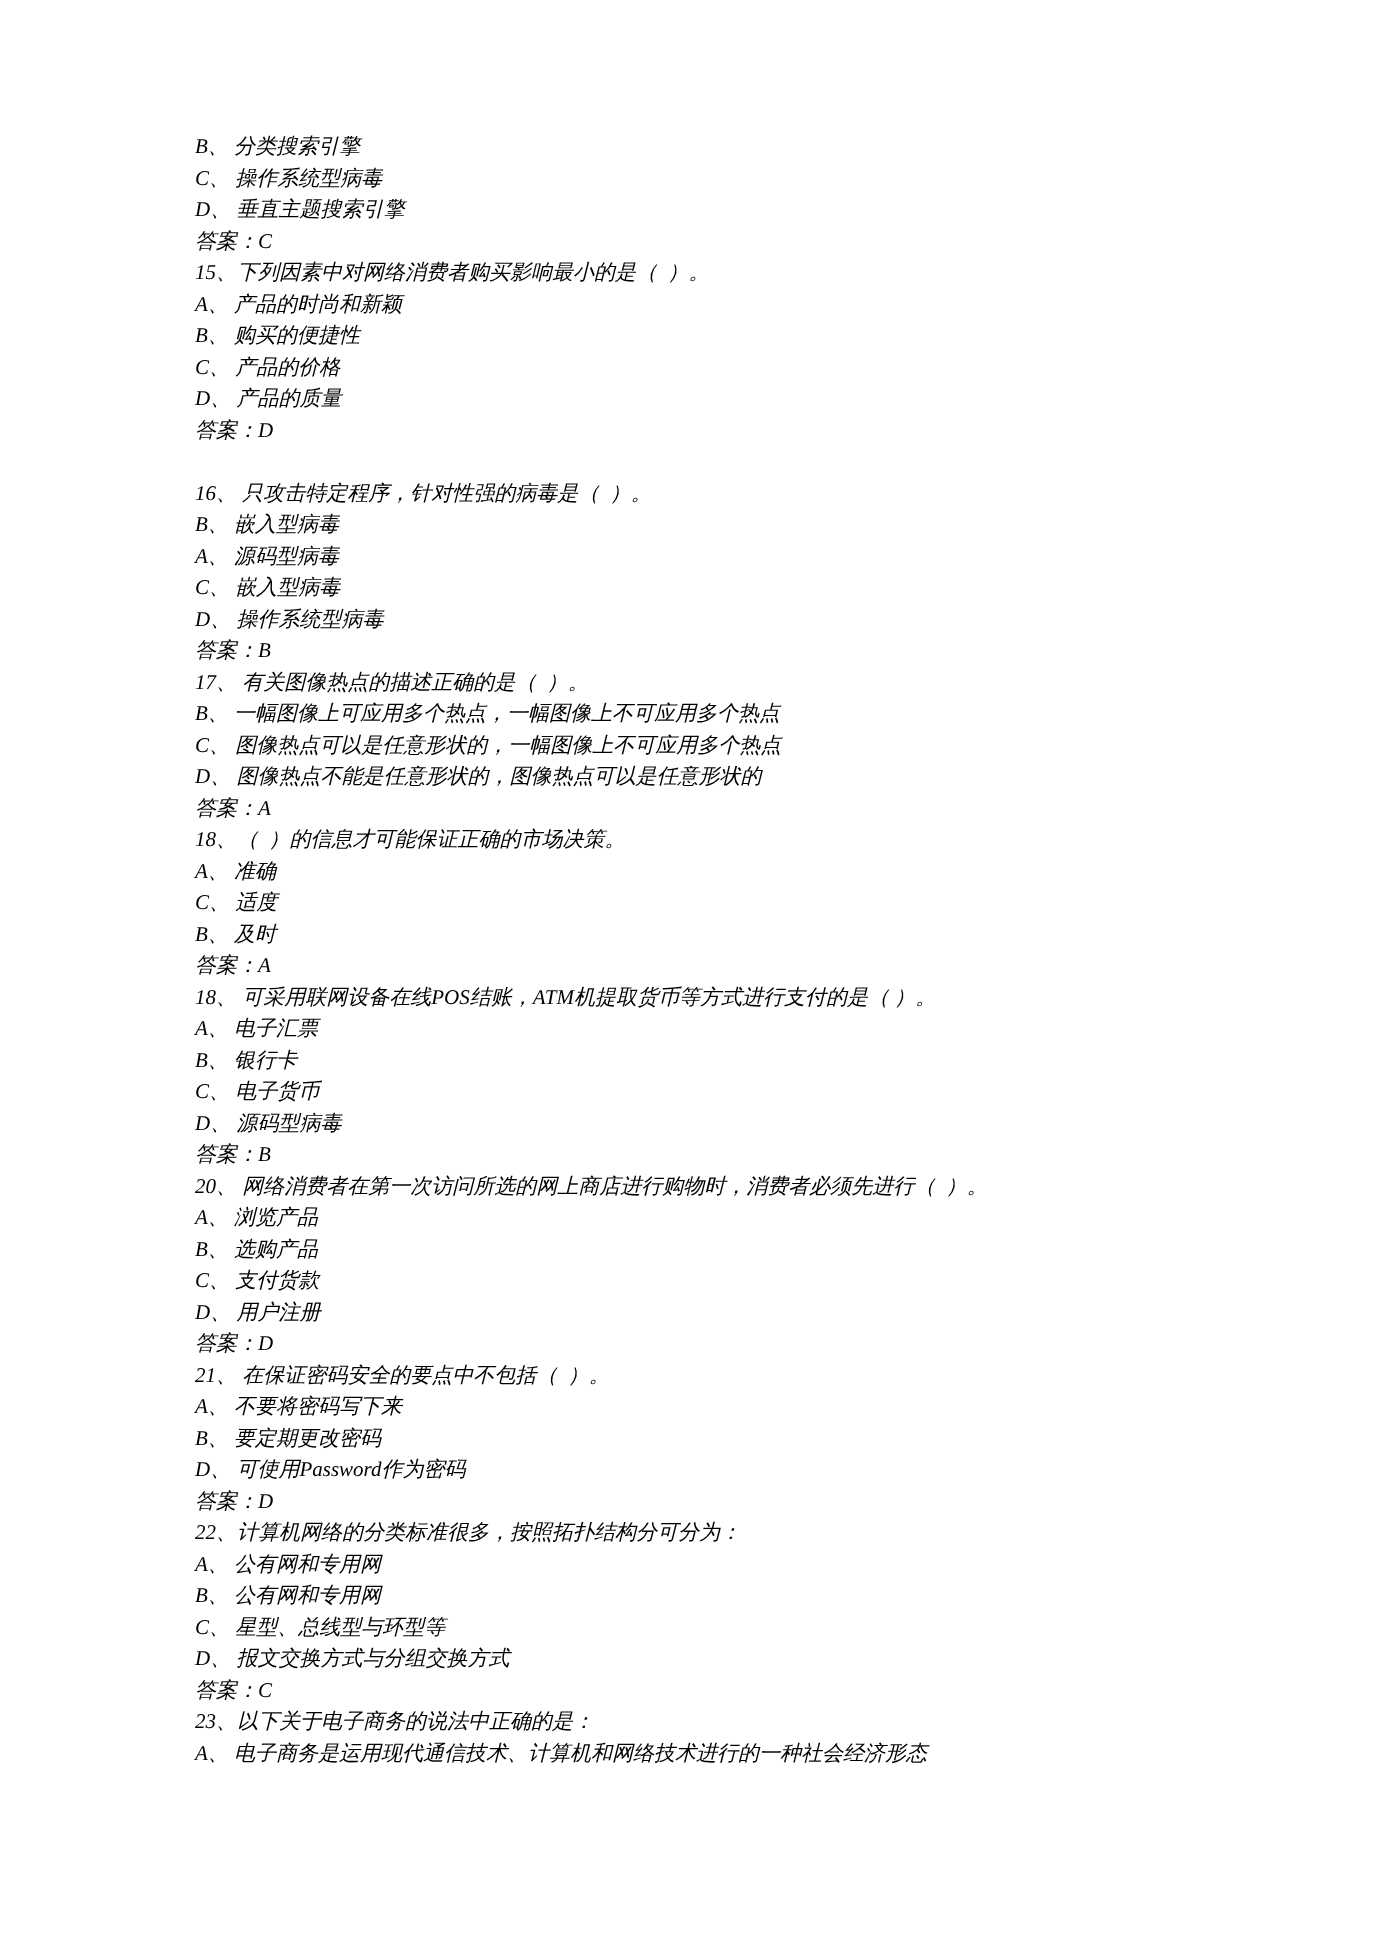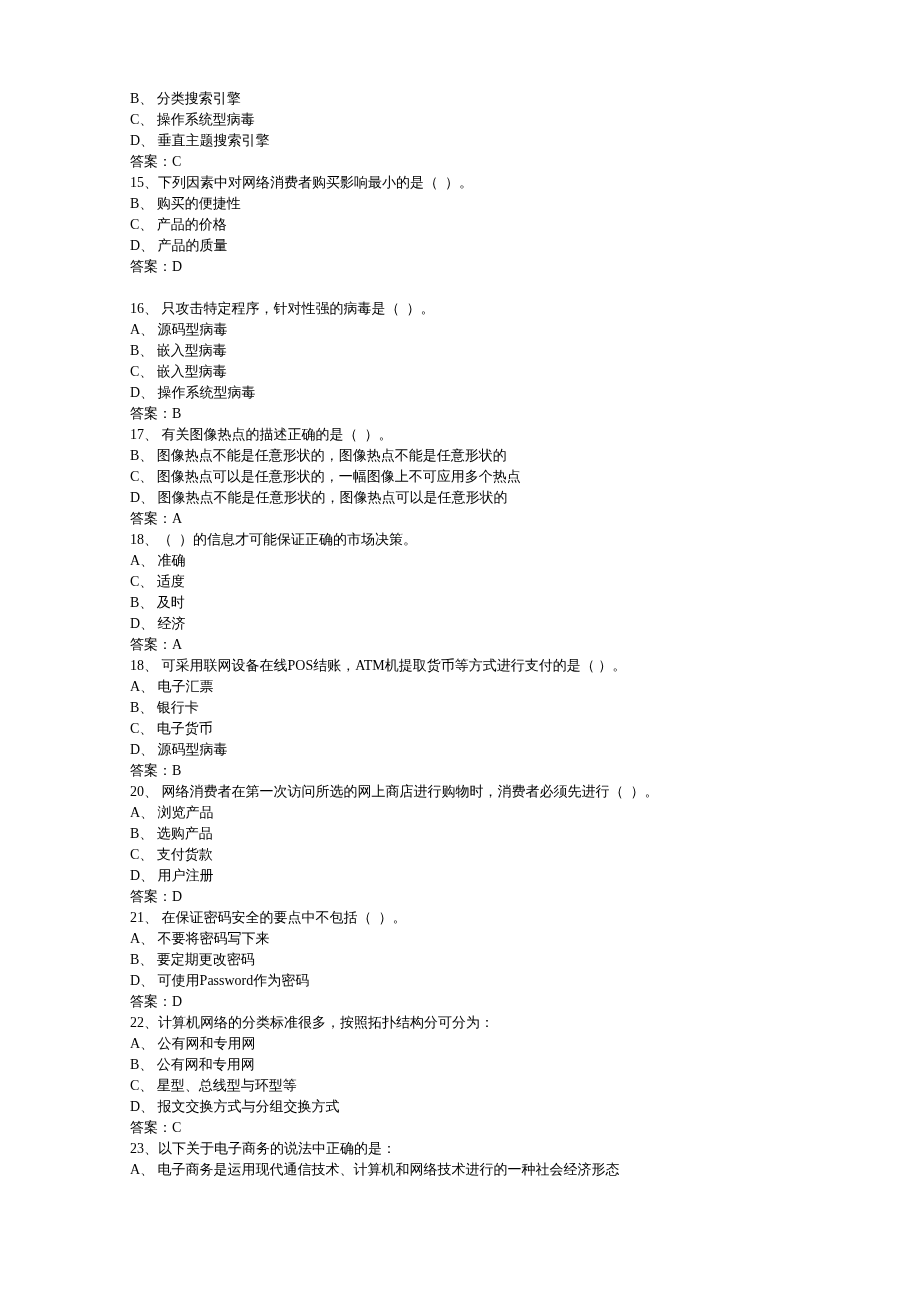--- a/index.html
+++ b/index.html
@@ -12,53 +12,54 @@
     line-height: 1.5;
   }
   .page {
     width: 920px;
     min-height: 1302px;
     padding: 88px 130px 88px 130px;
     box-sizing: border-box;
   }
   .line {
     white-space: pre-wrap;
+    font-style: italic;
   }
 </style>
 </head>
 <body>
 
 <div class="page">
   <div id="content">
       <div class="line">B、 分类搜索引擎</div>
       <div class="line">C、 操作系统型病毒</div>
       <div class="line">D、 垂直主题搜索引擎</div>
       <div class="line">答案：C</div>
       <div class="line">15、下列因素中对网络消费者购买影响最小的是（  ）。</div>
+      <div class="line">A、 产品的时尚和新颖</div>
       <div class="line">B、 购买的便捷性</div>
       <div class="line">C、 产品的价格</div>
       <div class="line">D、 产品的质量</div>
       <div class="line">答案：D</div>
       <div class="line">&nbsp;</div>
       <div class="line">16、 只攻击特定程序，针对性强的病毒是（  ）。</div>
+      <div class="line">B、 嵌入型病毒</div>
       <div class="line">A、 源码型病毒</div>
-      <div class="line">B、 嵌入型病毒</div>
       <div class="line">C、 嵌入型病毒</div>
       <div class="line">D、 操作系统型病毒</div>
       <div class="line">答案：B</div>
       <div class="line">17、 有关图像热点的描述正确的是（  ）。</div>
-      <div class="line">B、 图像热点不能是任意形状的，图像热点不能是任意形状的</div>
+      <div class="line">B、 一幅图像上可应用多个热点，一幅图像上不可应用多个热点</div>
       <div class="line">C、 图像热点可以是任意形状的，一幅图像上不可应用多个热点</div>
       <div class="line">D、 图像热点不能是任意形状的，图像热点可以是任意形状的</div>
       <div class="line">答案：A</div>
       <div class="line">18、（  ）的信息才可能保证正确的市场决策。</div>
       <div class="line">A、 准确</div>
       <div class="line">C、 适度</div>
       <div class="line">B、 及时</div>
-      <div class="line">D、 经济</div>
       <div class="line">答案：A</div>
       <div class="line">18、 可采用联网设备在线POS结账，ATM机提取货币等方式进行支付的是（ ）。</div>
       <div class="line">A、 电子汇票</div>
       <div class="line">B、 银行卡</div>
       <div class="line">C、 电子货币</div>
       <div class="line">D、 源码型病毒</div>
       <div class="line">答案：B</div>
       <div class="line">20、 网络消费者在第一次访问所选的网上商店进行购物时，消费者必须先进行（  ）。</div>
       <div class="line">A、 浏览产品</div>
       <div class="line">B、 选购产品</div>

